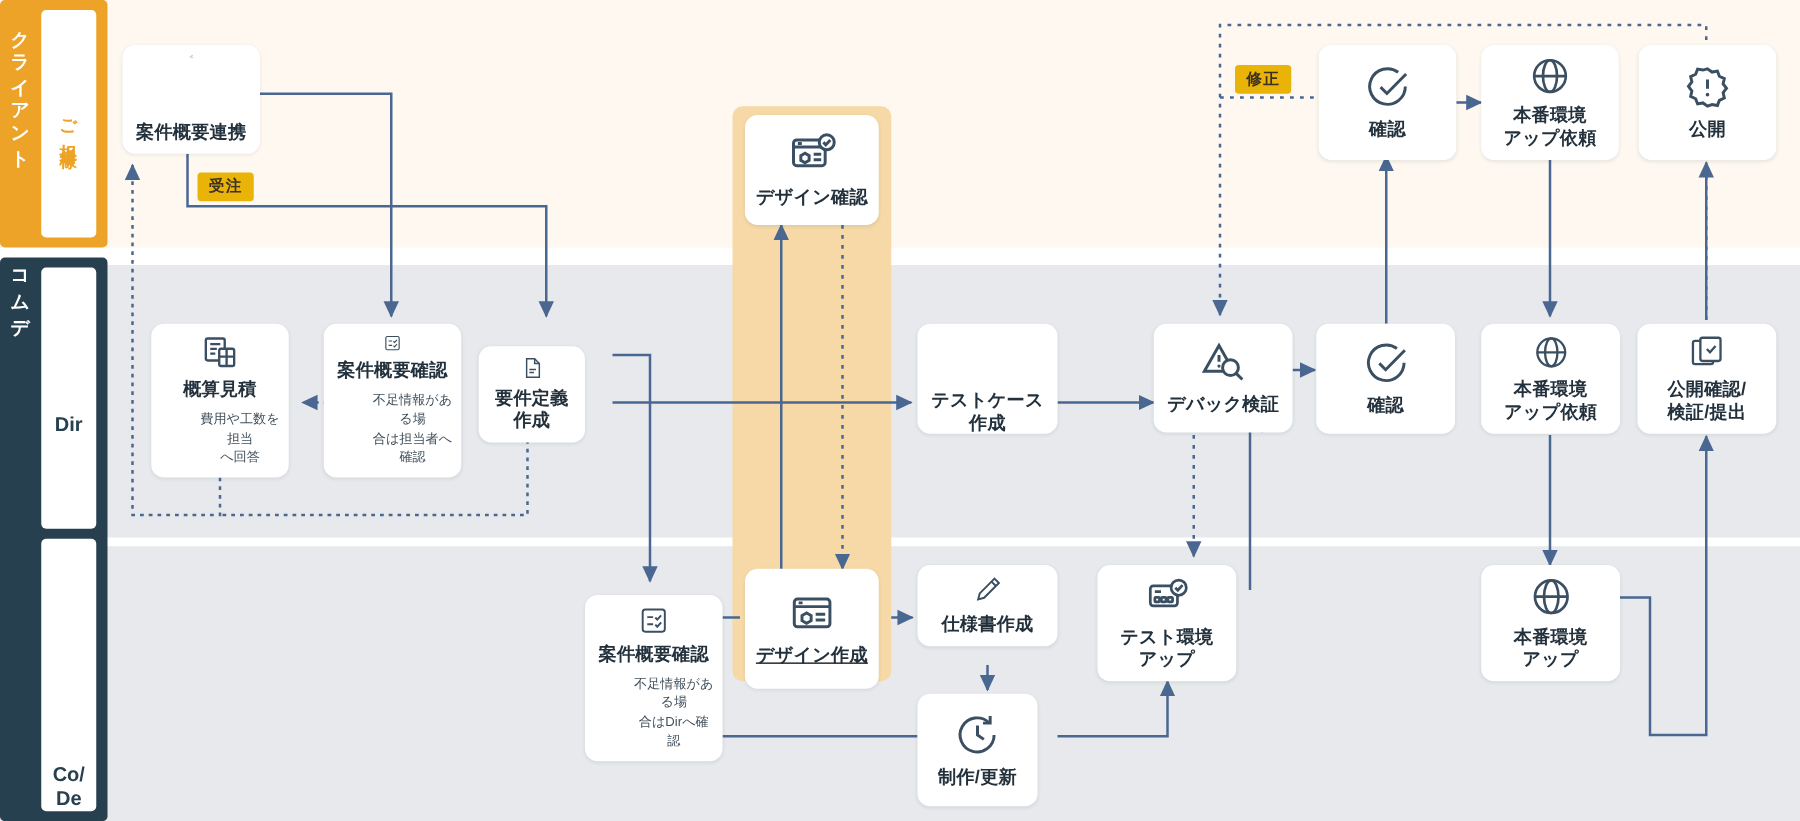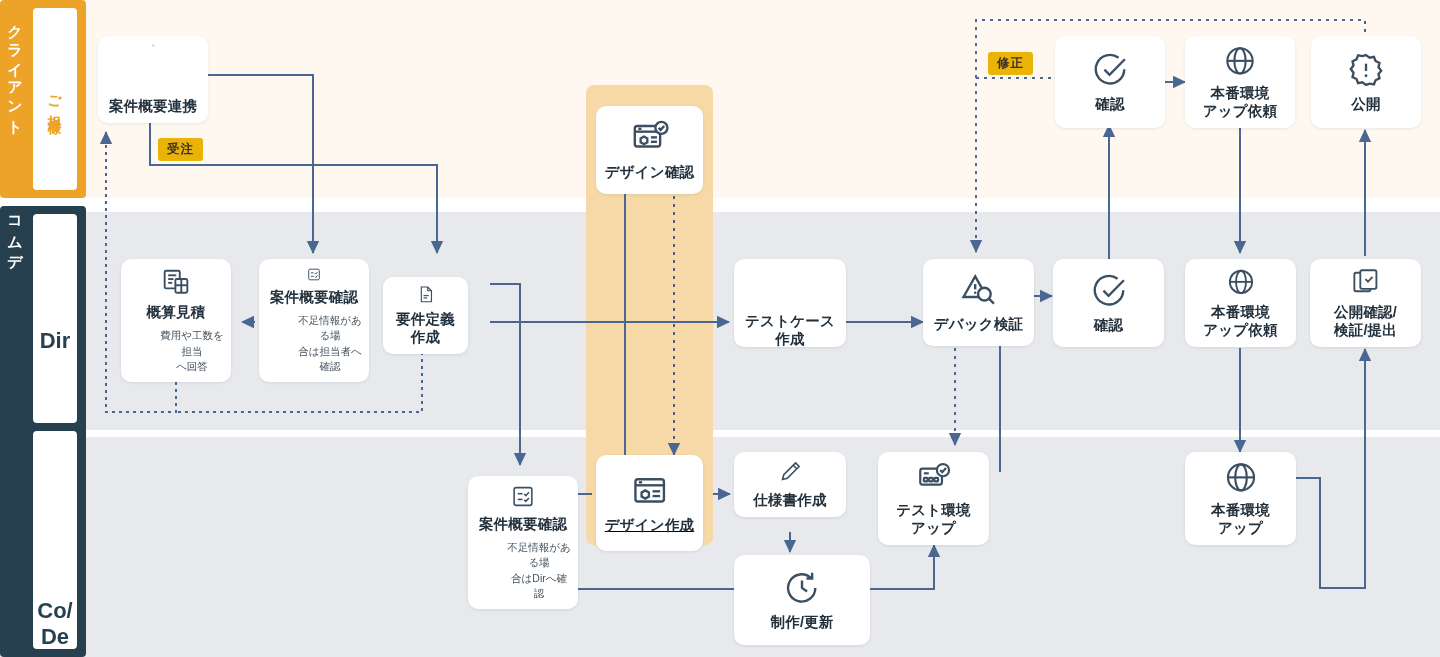--- a/index.html
+++ b/index.html
@@ -34,21 +34,21 @@
     display:flex;align-items:center;justify-content:center;
   }
   .lane-sub-client{left:33px;top:8px;width:44px;height:182px;}
   .lane-sub-client span{
     writing-mode:vertical-rl;text-orientation:upright;
     font-size:14px;font-weight:700;color:#eda327;letter-spacing:2px;line-height:1;
   }
   .lane-sub-dir{left:33px;top:214px;width:44px;height:209px;}
   .lane-sub-code{left:33px;top:431px;width:44px;height:218px;align-items:flex-end;}
   .lane-sub-dir span,.lane-sub-code span{
-    font-size:22px;font-weight:700;color:#27404f;text-align:center;line-height:1.15;margin-top:45px;
+    font-size:16px;font-weight:700;color:#27404f;text-align:center;line-height:1.15;margin-top:45px;
   }
 
   
   .highlight-col{
     position:absolute;left:586px;top:85px;width:127px;height:460px;
     background:#f6d9a6;border-radius:8px;
   }
 
   
   .node{
@@ -300,21 +300,21 @@
   <div class="node" style="left:1310px;top:259px;width:111px;height:88px;">
     <svg class="ico" viewBox="0 0 24 24" fill="none" stroke="#3b4f63" stroke-width="1.5">
       <rect x="2.6" y="4.6" width="13" height="15" rx="1.4"></rect>
       <rect x="7.4" y="2.6" width="13" height="15" rx="1.4" fill="#fff"></rect>
       <path d="M11.6 9.8l2 2.1 3.6-4"></path>
     </svg>
     <div class="ttl">公開確認/
 検証/提出</div>
   </div>
 
-  <div class="node" style="left:596px;top:92px;width:107px;height:88px;margin-top:14px;">
+  <div class="node" style="left:596px;top:92px;width:107px;height:88px;">
     <svg class="ico" viewBox="0 0 24 24" fill="none" stroke="#3b4f63" stroke-width="1.5">
       <rect x="2.4" y="4.4" width="16" height="13" rx="1.6"></rect>
         <line x1="2.4" y1="8" x2="18.4" y2="8"></line>
       <line x1="4.6" y1="6.2" x2="6.6" y2="6.2"></line>
       <path d="M8.2 11.1l-2.1 1.2v2.4l2.1 1.2 2.1-1.2v-2.4z"></path>
       <line x1="12.6" y1="11.6" x2="16.4" y2="11.6"></line>
         <line x1="12.6" y1="14.4" x2="16.4" y2="14.4"></line>
       <circle cx="19.2" cy="5.6" r="3.8" fill="#fff"></circle>
         <path d="M17.5 5.6l1.2 1.3 2.3-2.5"></path>
     </svg>
@@ -347,21 +347,21 @@
   </div>
 
   <div class="node" style="left:734px;top:452px;width:112px;height:65px;">
     <svg class="ico" viewBox="0 0 24 24" fill="none" stroke="#3b4f63" stroke-width="1.5">
       <path d="M17.4 2.8l3.4 3.4L9.4 17.6l-4.6 1.2 1.2-4.6z"></path>
       <line x1="15.1" y1="5.1" x2="18.5" y2="8.5"></line>
     </svg>
     <div class="ttl">仕様書作成</div>
   </div>
 
-  <div class="node" style="left:734px;top:555px;width:136px;height:90px;">
+  <div class="node" style="left:734px;top:555px;width:96px;height:90px;">
     <svg class="ico" viewBox="0 0 24 24" fill="none" stroke="#3b4f63" stroke-width="1.5">
       <path d="M20.4 12a8.6 8.6 0 1 1-2.6-6.2"></path>
         <path d="M18.4 2.4v3.6h-3.6"></path>
       <path d="M12 7.2V12l3.2 2.2"></path>
     </svg>
     <div class="ttl">制作/更新</div>
   </div>
 
   <div class="node" style="left:878px;top:452px;width:111px;height:93px;">
     <svg class="ico" viewBox="0 0 24 24" fill="none" stroke="#3b4f63" stroke-width="1.5">

